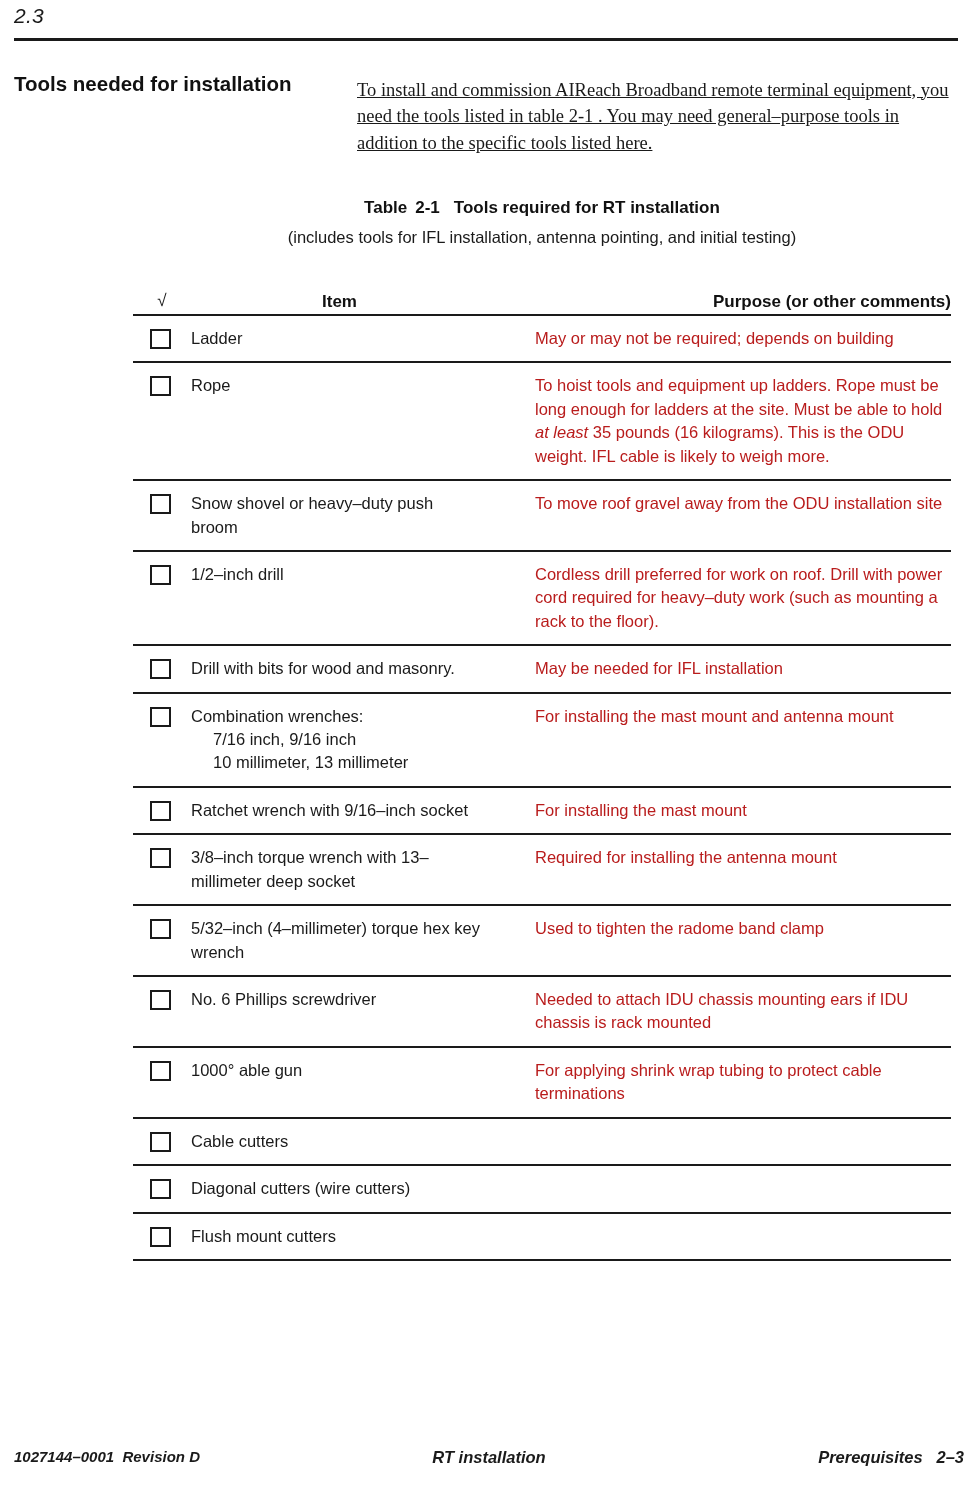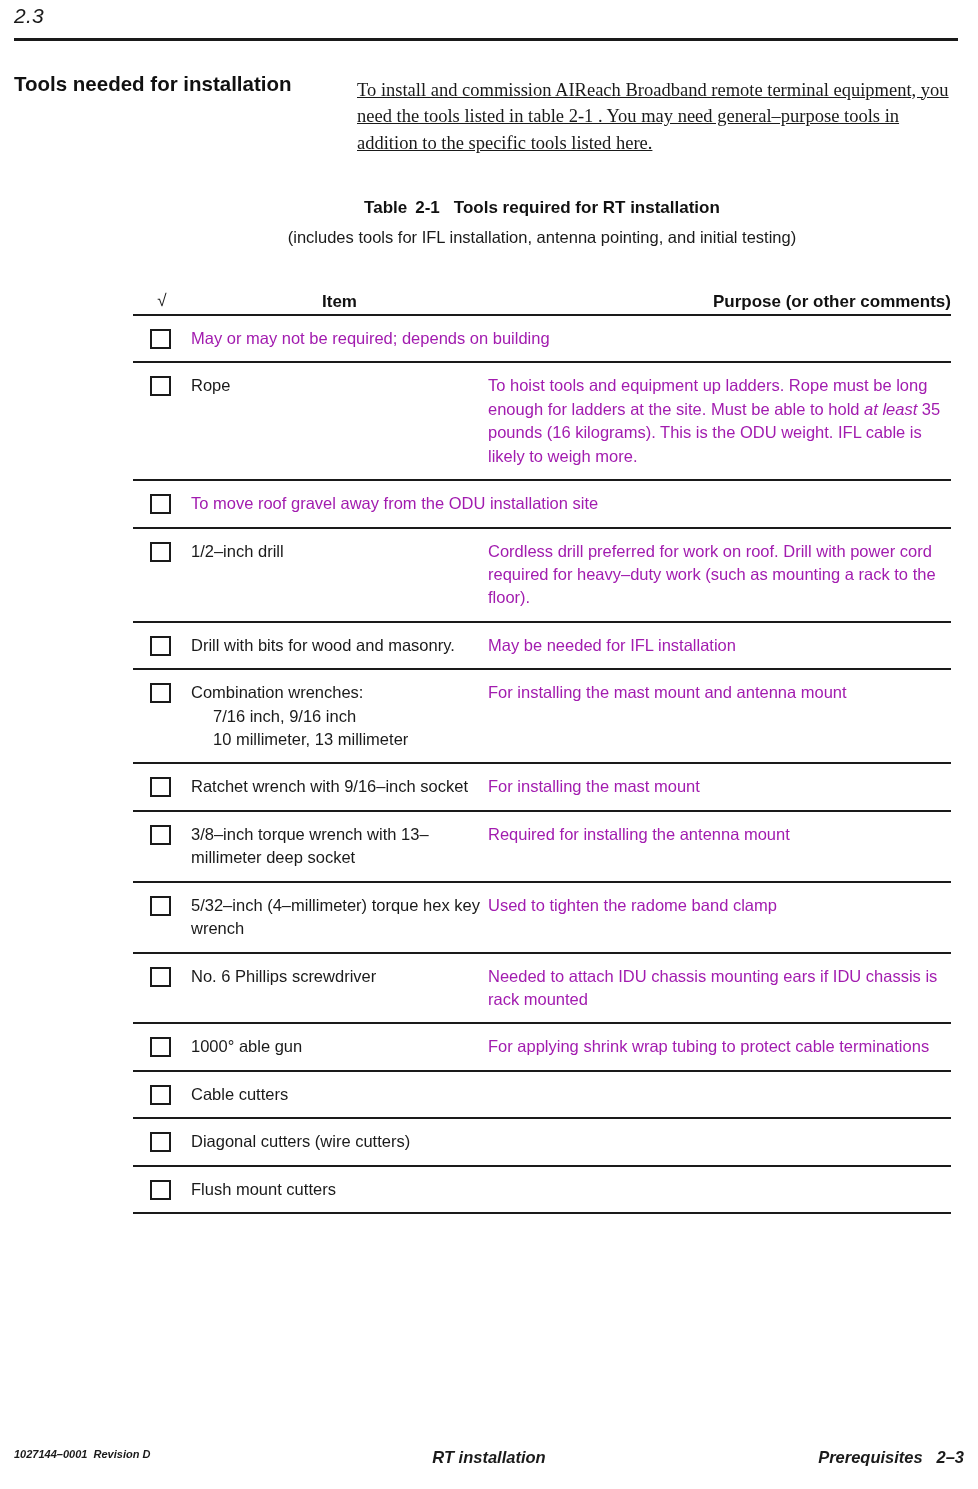--- a/index.html
+++ b/index.html
@@ -157,43 +157,44 @@
     font-size: 16.5px;
     line-height: 1.42;
     color: #1a1a1a;
     padding-right: 8px;
     box-sizing: border-box;
   }
   .cell-purpose {
     flex: 1 1 auto;
     font-size: 16.5px;
     line-height: 1.42;
-    color: #a21caf;
+    color: #b91c1c;
     padding-right: 4px;
     box-sizing: border-box;
+    margin-left: 47px;
   }
   .sub {
     display: block;
     padding-left: 22px;
   }
   .ital { font-style: italic; }
 
   
   .footer {
     position: absolute;
     left: 0;
     top: 1448px;
     width: 978px;
     height: 30px;
   }
   .foot-left {
     position: absolute;
     left: 14px;
     top: 0;
-    font-size: 11px;
+    font-size: 15px;
     font-weight: bold;
     font-style: italic;
     color: #1a1a1a;
     white-space: pre;
   }
   .foot-center {
     position: absolute;
     left: 0;
     top: 0;
     width: 978px;
@@ -232,35 +233,37 @@
     <div class="th-check">√</div>
     <div class="th-item">Item</div>
     <div class="th-purpose">Purpose (or other comments)</div>
   </div>
   <div class="rule"></div>
   <div id="rows-host">
       <div class="row">
         <div class="cell-check">
           <span class="chk"></span>
         </div>
+        <div class="cell-item"><span>Ladder</span></div>
         <div class="cell-purpose"><span>May or may not be required; depends on building</span></div>
       </div>
       <div class="rule"></div>
       <div class="row">
         <div class="cell-check">
           <span class="chk"></span>
         </div>
         <div class="cell-item"><span>Rope</span></div>
         <div class="cell-purpose"><span>To hoist tools and equipment up ladders. Rope must be long enough for ladders at the site. Must be able to hold </span><span class="ital">at least</span><span> 35 pounds (16 kilograms). This is the ODU weight. IFL cable is likely to weigh more.</span></div>
       </div>
       <div class="rule"></div>
       <div class="row">
         <div class="cell-check">
           <span class="chk"></span>
         </div>
+        <div class="cell-item"><span>Snow shovel or heavy–duty push broom</span></div>
         <div class="cell-purpose"><span>To move roof gravel away from the ODU installation site</span></div>
       </div>
       <div class="rule"></div>
       <div class="row">
         <div class="cell-check">
           <span class="chk"></span>
         </div>
         <div class="cell-item"><span>1/2–inch drill</span></div>
         <div class="cell-purpose"><span>Cordless drill preferred for work on roof. Drill with power cord required for heavy–duty work (such as mounting a rack to the floor).</span></div>
       </div>

